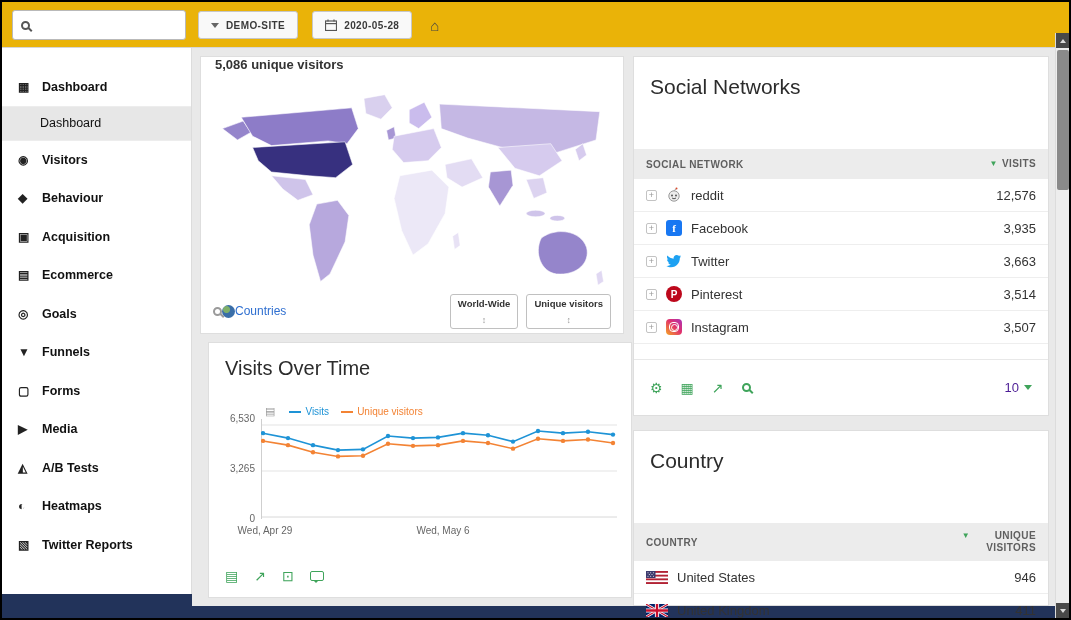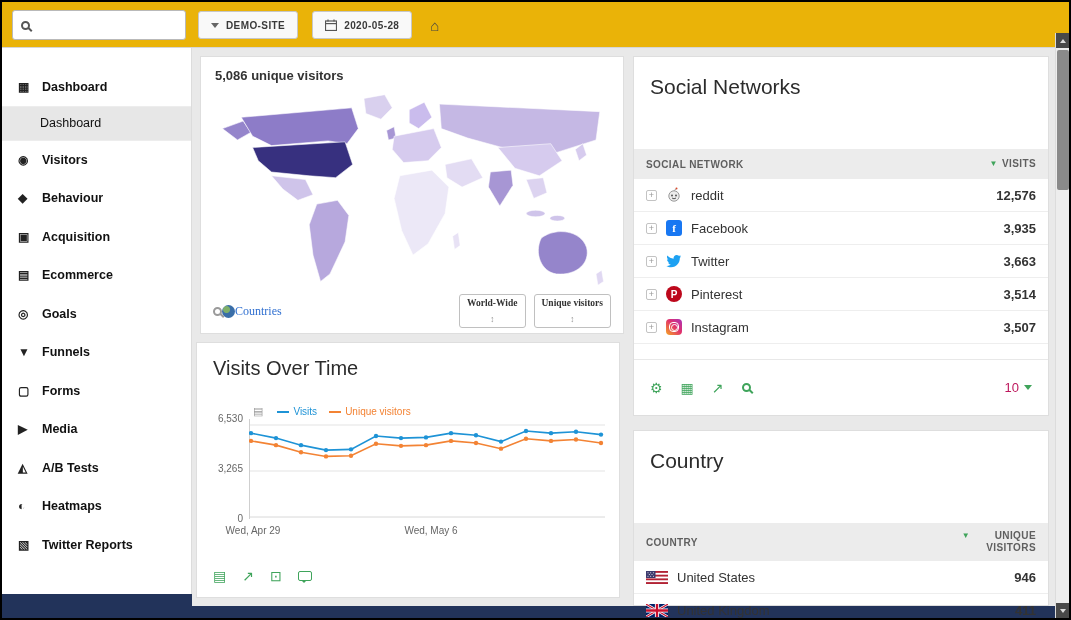--- a/index.html
+++ b/index.html
@@ -31,31 +31,31 @@
   
   .footer-left { position:absolute; left:0; top:592px; width:190px; height:24px; background:#22335a; z-index:3; }
   .footer-bottom { position:absolute; left:0; top:604px; width:1067px; height:12px; background:#22335a; z-index:1; }
 
   
   .main { position:absolute; left:190px; top:46px; width:863px; height:558px; background:#e9e9e9; z-index:2; }
   .card { position:absolute; background:#fff; border:1px solid #dedede; }
 
   
   .card-map { left:8px; top:8px; width:424px; height:278px; }
-  .map-title { padding:11px 14px 0 14px; font-size:13px; font-weight:bold; color:#333; }
+  .map-title { padding:0 14px 0 14px; font-size:13px; font-weight:bold; color:#333; }
   .map-svg { position:absolute; left:10px; top:32px; width:404px; height:200px; }
-  .map-footer { position:absolute; left:0; bottom:8px; width:100%; height:28px; display:flex; align-items:center; padding:0 12px; gap:0;font-family:Liberation Serif, serif; }
+  .map-footer { position:absolute; left:0; bottom:8px; width:100%; height:28px; display:flex; align-items:center; padding:0 12px; gap:0; }
   .globe { width:13px; height:13px; border-radius:50%; background:radial-gradient(circle at 35% 35%, #7fb069 0 3px, #3a6ea8 4px); flex:none; }
   .countries-link { font-size:12px; color:#2f6fd0; cursor:pointer; }
   .map-selects { margin-left:auto; display:flex; gap:8px; }
   .mini-select { background:#fff; border:1px solid #c0c0c0; border-radius:3px; padding:3px 7px; font-size:9.5px; font-weight:bold; color:#333; display:flex; align-items:center; gap:6px; cursor:pointer;flex-direction:column; }
   .updown { color:#999; font-size:9px; }
 
   
-  .card-visits { left:4px; top:294px; width:424px; height:256px; }
+  .card-visits { left:16px; top:294px; width:424px; height:256px; }
   .visits-title { padding:14px 16px 0 16px; font-size:20px; color:#2c2c2c; }
   .legend-row { position:absolute; left:56px; top:62px; display:flex; align-items:center; gap:12px; font-size:10px; }
   .legend-export { color:#9a9a9a; font-size:11px; margin-right:2px; }
   .legend-item { display:flex; align-items:center; gap:4px; }
   .legend-line { width:12px; height:2px; display:inline-block; }
   .chart-wrap { position:absolute; left:52px; top:76px; width:356px; height:100px; }
   .ytick { position:absolute; left:4px; width:42px; text-align:right; font-size:10px; color:#666; }
   .xlabel { position:absolute; top:182px; width:80px; text-align:center; font-size:10px; color:#666; }
   .visits-footer { position:absolute; left:16px; bottom:14px; display:flex; align-items:center; gap:16px; }
   .gicon { color:#3fa45b; font-size:14px; cursor:pointer; line-height:1; }
@@ -66,31 +66,31 @@
   .card-social { left:441px; top:8px; width:416px; height:360px; }
   .card-country { left:441px; top:382px; width:416px; height:176px; }
   .big-title { padding:18px 16px; font-size:21px; color:#2c2c2c; }
   .thead { height:30px; background:#ececec; display:flex; align-items:center; justify-content:space-between; padding:0 12px; font-size:10px; font-weight:bold; color:#5f5f5f; letter-spacing:.4px;margin-top:32px; }
   .thead.tall { height:38px; }
   .th-right { display:flex; align-items:flex-start; gap:4px; text-align:right; }
   .th-right .wrap { width:62px; line-height:1.2; }
   .sort-caret { color:#3fa45b; font-size:8px; line-height:1.4; }
   .trow { height:33px; display:flex; align-items:center; padding:0 12px; border-bottom:1px solid #eee; font-size:13px; color:#333; cursor:pointer; }
   .tleft { display:flex; align-items:center; gap:9px; }
-  .tval { margin-left:auto; font-weight:bold; color:#333; }
+  .tval { margin-left:auto; font-weight:normal; color:#333; }
   .plusbox { width:11px; height:11px; border:1px solid #c3c3c3; border-radius:2px; color:#999; font-size:9px; line-height:9px; text-align:center; flex:none; cursor:pointer; }
   .soc { width:16px; height:16px; border-radius:3px; display:flex; align-items:center; justify-content:center; flex:none; font-size:11px; font-weight:bold; color:#fff; }
   .soc-facebook { background:#1877f2; font-family:"Liberation Serif", serif; }
   .soc-pinterest { background:#bd081c; border-radius:50%; font-size:10px; }
   .soc-instagram { background:linear-gradient(45deg,#f5a623 0%,#e1306c 55%,#a833b9 100%); border-radius:4px; position:relative; }
   .soc-instagram::before { content:""; position:absolute; inset:3px; border:1.5px solid #fff; border-radius:4px; }
   .soc-instagram::after { content:""; position:absolute; width:5px; height:5px; border:1.2px solid #fff; border-radius:50%; }
   .soc-twitter, .soc-reddit { background:transparent; }
   .social-footer { position:absolute; left:0; bottom:0; width:100%; height:56px; border-top:1px solid #e8e8e8; display:flex; align-items:center; padding:0 16px; gap:18px; }
-  .pagesize { margin-left:auto; color:#be185d; font-size:13px; display:flex; align-items:center; gap:5px; cursor:pointer;text-align:center; }
+  .pagesize { margin-left:auto; color:#4c1d95; font-size:13px; display:flex; align-items:center; gap:5px; cursor:pointer;text-align:center; }
   .pagesize .pcaret { width:0; height:0; border-left:4px solid transparent; border-right:4px solid transparent; border-top:5px solid #3fa45b; }
   .flag { width:22px; height:13px; flex:none; display:block; }
 
   
   .scrollbar { position:absolute; left:1053px; top:31px; width:14px; height:585px; background:#ededed; border-left:1px solid #dcdcdc; z-index:6; }
   .scroll-btn { position:absolute; left:0; width:14px; height:15px; background:#494949; display:flex; align-items:center; justify-content:center; cursor:pointer; }
   .scroll-btn .tri-up { width:0;height:0;border-left:3px solid transparent;border-right:3px solid transparent;border-bottom:4px solid #ddd; }
   .scroll-btn .tri-down { width:0;height:0;border-left:3px solid transparent;border-right:3px solid transparent;border-top:4px solid #ddd; }
   .scroll-thumb { position:absolute; left:1px; top:17px; width:12px; height:140px; background:#8a8a8a; border-radius:2px; cursor:grab; }
 </style>

